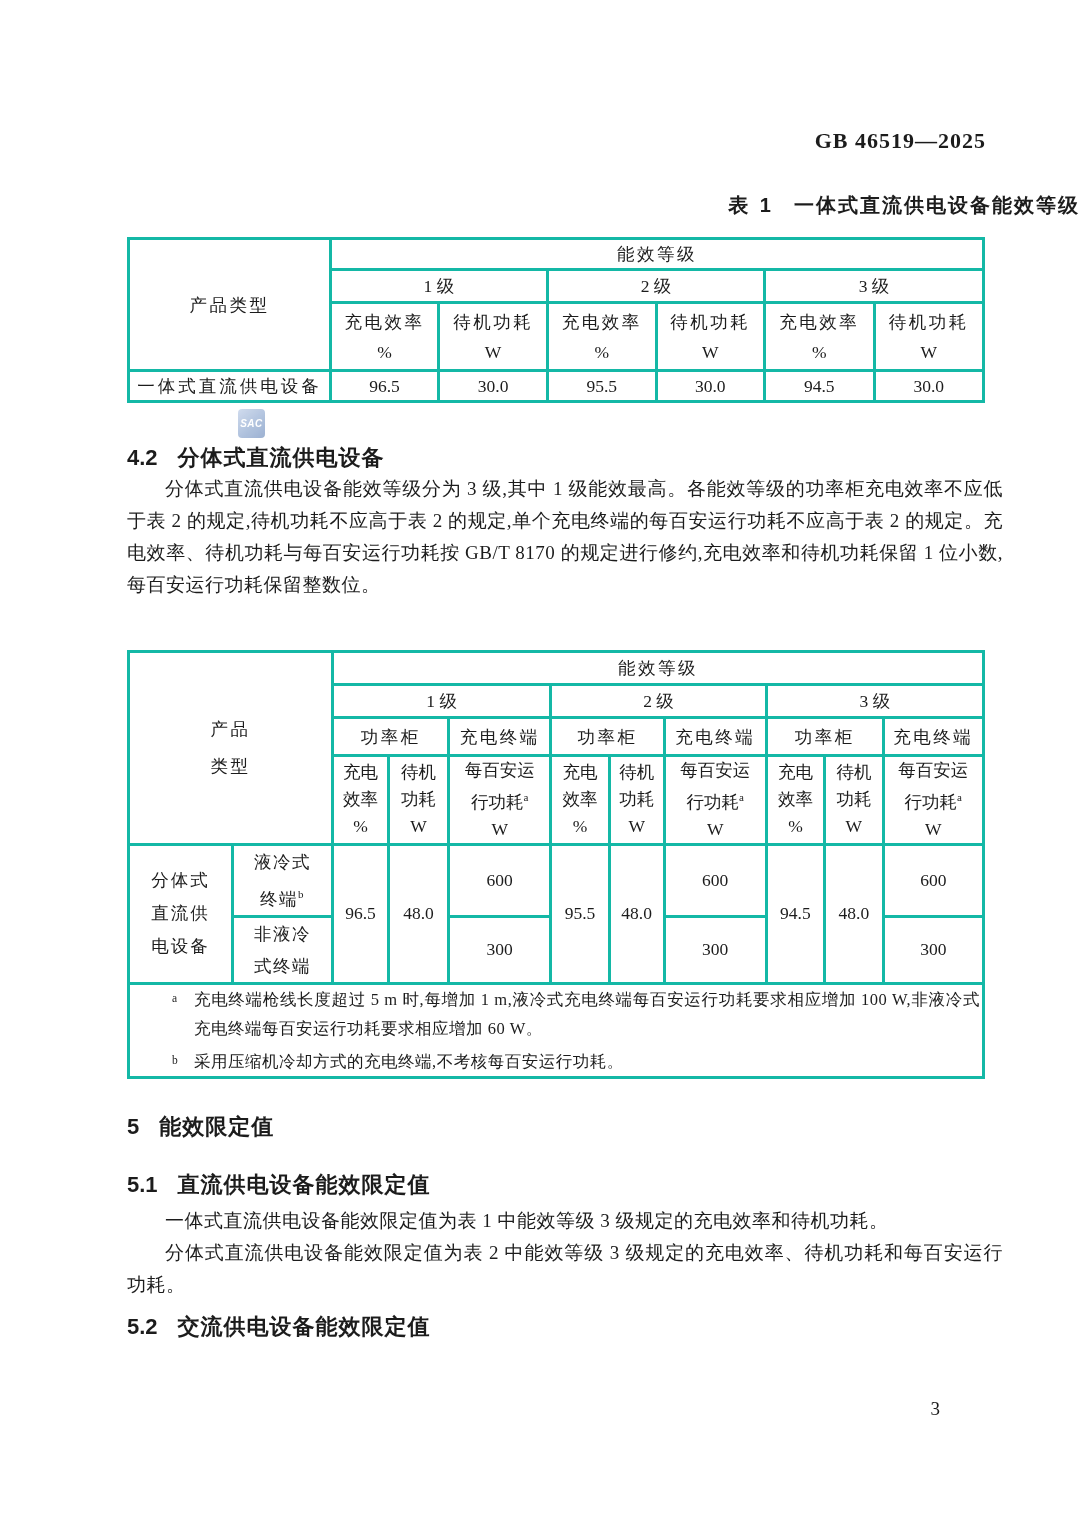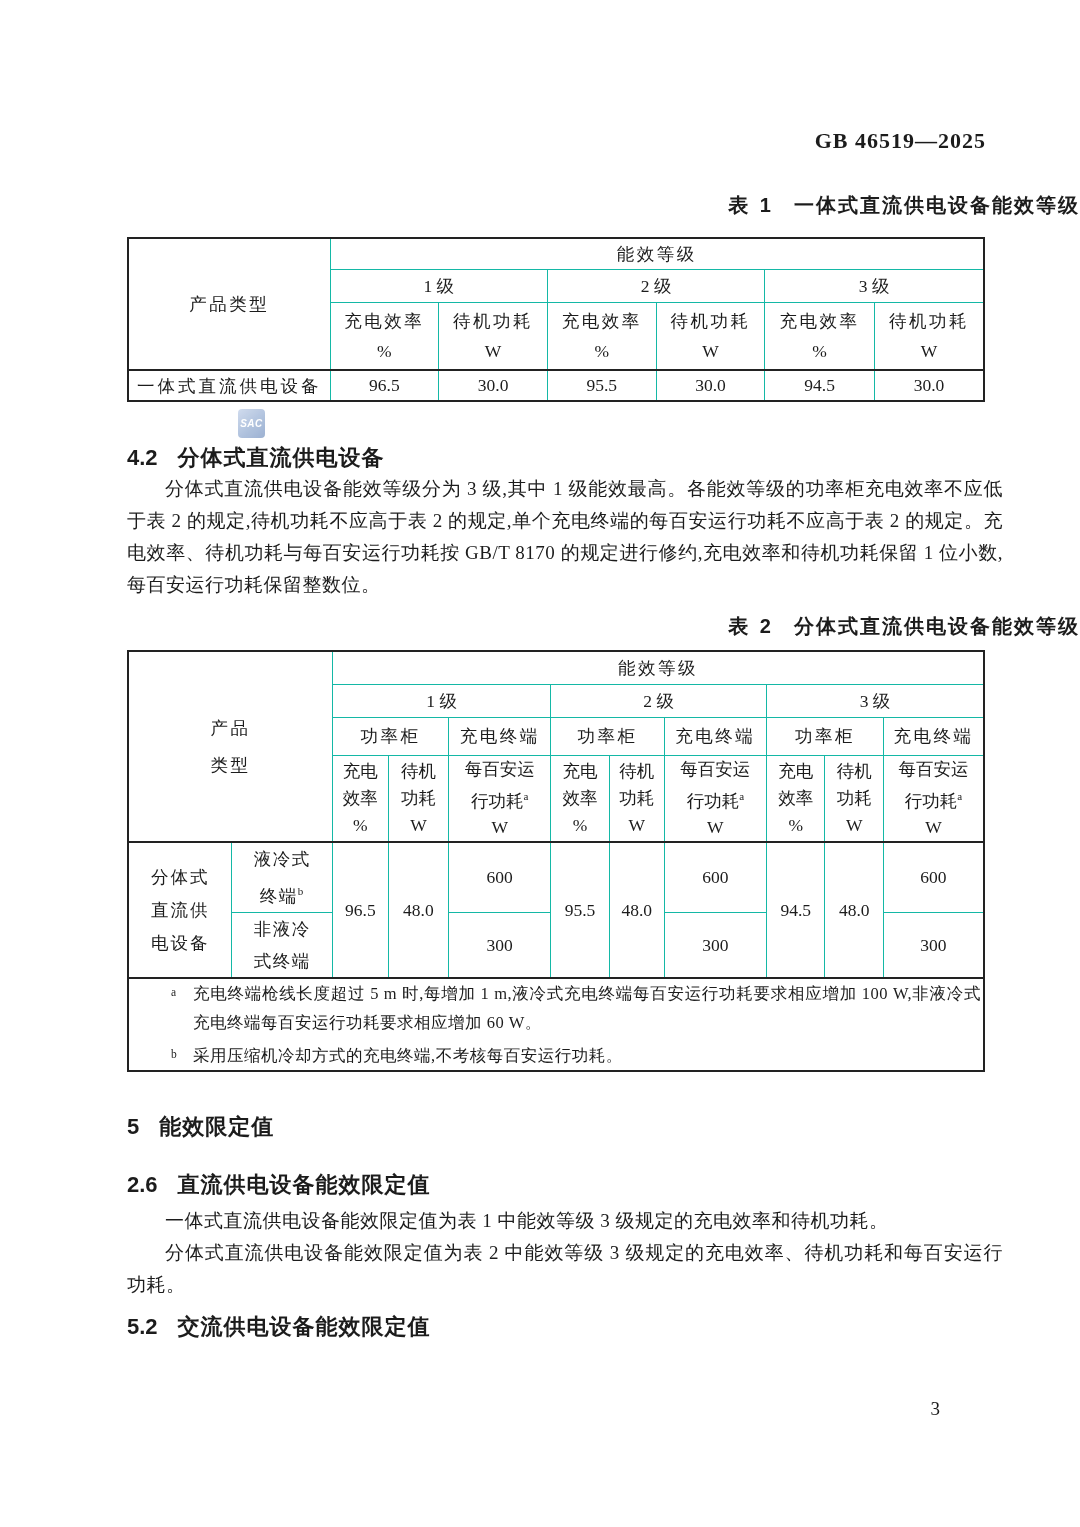--- a/index.html
+++ b/index.html
@@ -36,21 +36,21 @@
     font-size:19px; line-height:32px; letter-spacing:0.5px;
     text-align:justify; text-indent:2em;
   }
   
   table.gbt {
     position:absolute; left:127px; width:858px;
     border-collapse:collapse; table-layout:fixed;
     font-size:17.5px;
   }
   table.gbt th, table.gbt td {
-    border:1px solid #14b8a6;
+    border:3px solid #14b8a6;
     font-weight:normal; text-align:center; vertical-align:middle;
     padding:0 2px;
   }
   table.gbt { border:2.5px solid #222; }
   table.gbt tr.body-sep > th, table.gbt tr.body-sep > td { border-top:2.2px solid #222; }
   table.gbt tr.notes-row > td { border-top:2.2px solid #222; }
   .ls2 { letter-spacing:2.5px; }
   .ls3 { letter-spacing:3px; }
   
   #table1 tr.r1 { height:31px; }
@@ -168,23 +168,20 @@
   </table>
 
   <div class="watermark">SAC</div>
 
   <div class="sec-heading" style="top:443px;">
     <span class="num">4.2</span><span>分体式直流供电设备</span>
   </div>
 
   <div class="para" style="top:473px;">分体式直流供电设备能效等级分为 3 级,其中 1 级能效最高。各能效等级的功率柜充电效率不应低于表 2 的规定,待机功耗不应高于表 2 的规定,单个充电终端的每百安运行功耗不应高于表 2 的规定。充电效率、待机功耗与每百安运行功耗按 GB/T 8170 的规定进行修约,充电效率和待机功耗保留 1 位小数,每百安运行功耗保留整数位。</div>
 
-  <div class="tbl-title" style="top:613px;">
-    <span class="prefix">表 2</span><span>分体式直流供电设备能效等级</span>
-  </div>
 
   <table class="gbt" id="table2" style="top:650px;">
     <colgroup>
       <col style="width:11.9%">
         <col style="width:11.5%">
       <col style="width:6.4%">
         <col style="width:6.9%">
         <col style="width:11.7%">
       <col style="width:6.7%">
         <col style="width:6.3%">
@@ -301,21 +298,21 @@
         </td>
       </tr>
     </tbody>
   </table>
 
   <div class="sec-heading" style="top:1112px;">
     <span class="num">5</span><span>能效限定值</span>
   </div>
 
   <div class="sec-heading" style="top:1170px;">
-    <span class="num">2.6</span><span>直流供电设备能效限定值</span>
+    <span class="num">5.1</span><span>直流供电设备能效限定值</span>
   </div>
   <div class="para" style="top:1205px;">一体式直流供电设备能效限定值为表 1 中能效等级 3 级规定的充电效率和待机功耗。</div>
   <div class="para" style="top:1237px;">分体式直流供电设备能效限定值为表 2 中能效等级 3 级规定的充电效率、待机功耗和每百安运行功耗。</div>
 
   <div class="sec-heading" style="top:1312px;">
     <span class="num">5.2</span><span>交流供电设备能效限定值</span>
   </div>
 
   <div class="page-number">3</div>
 

